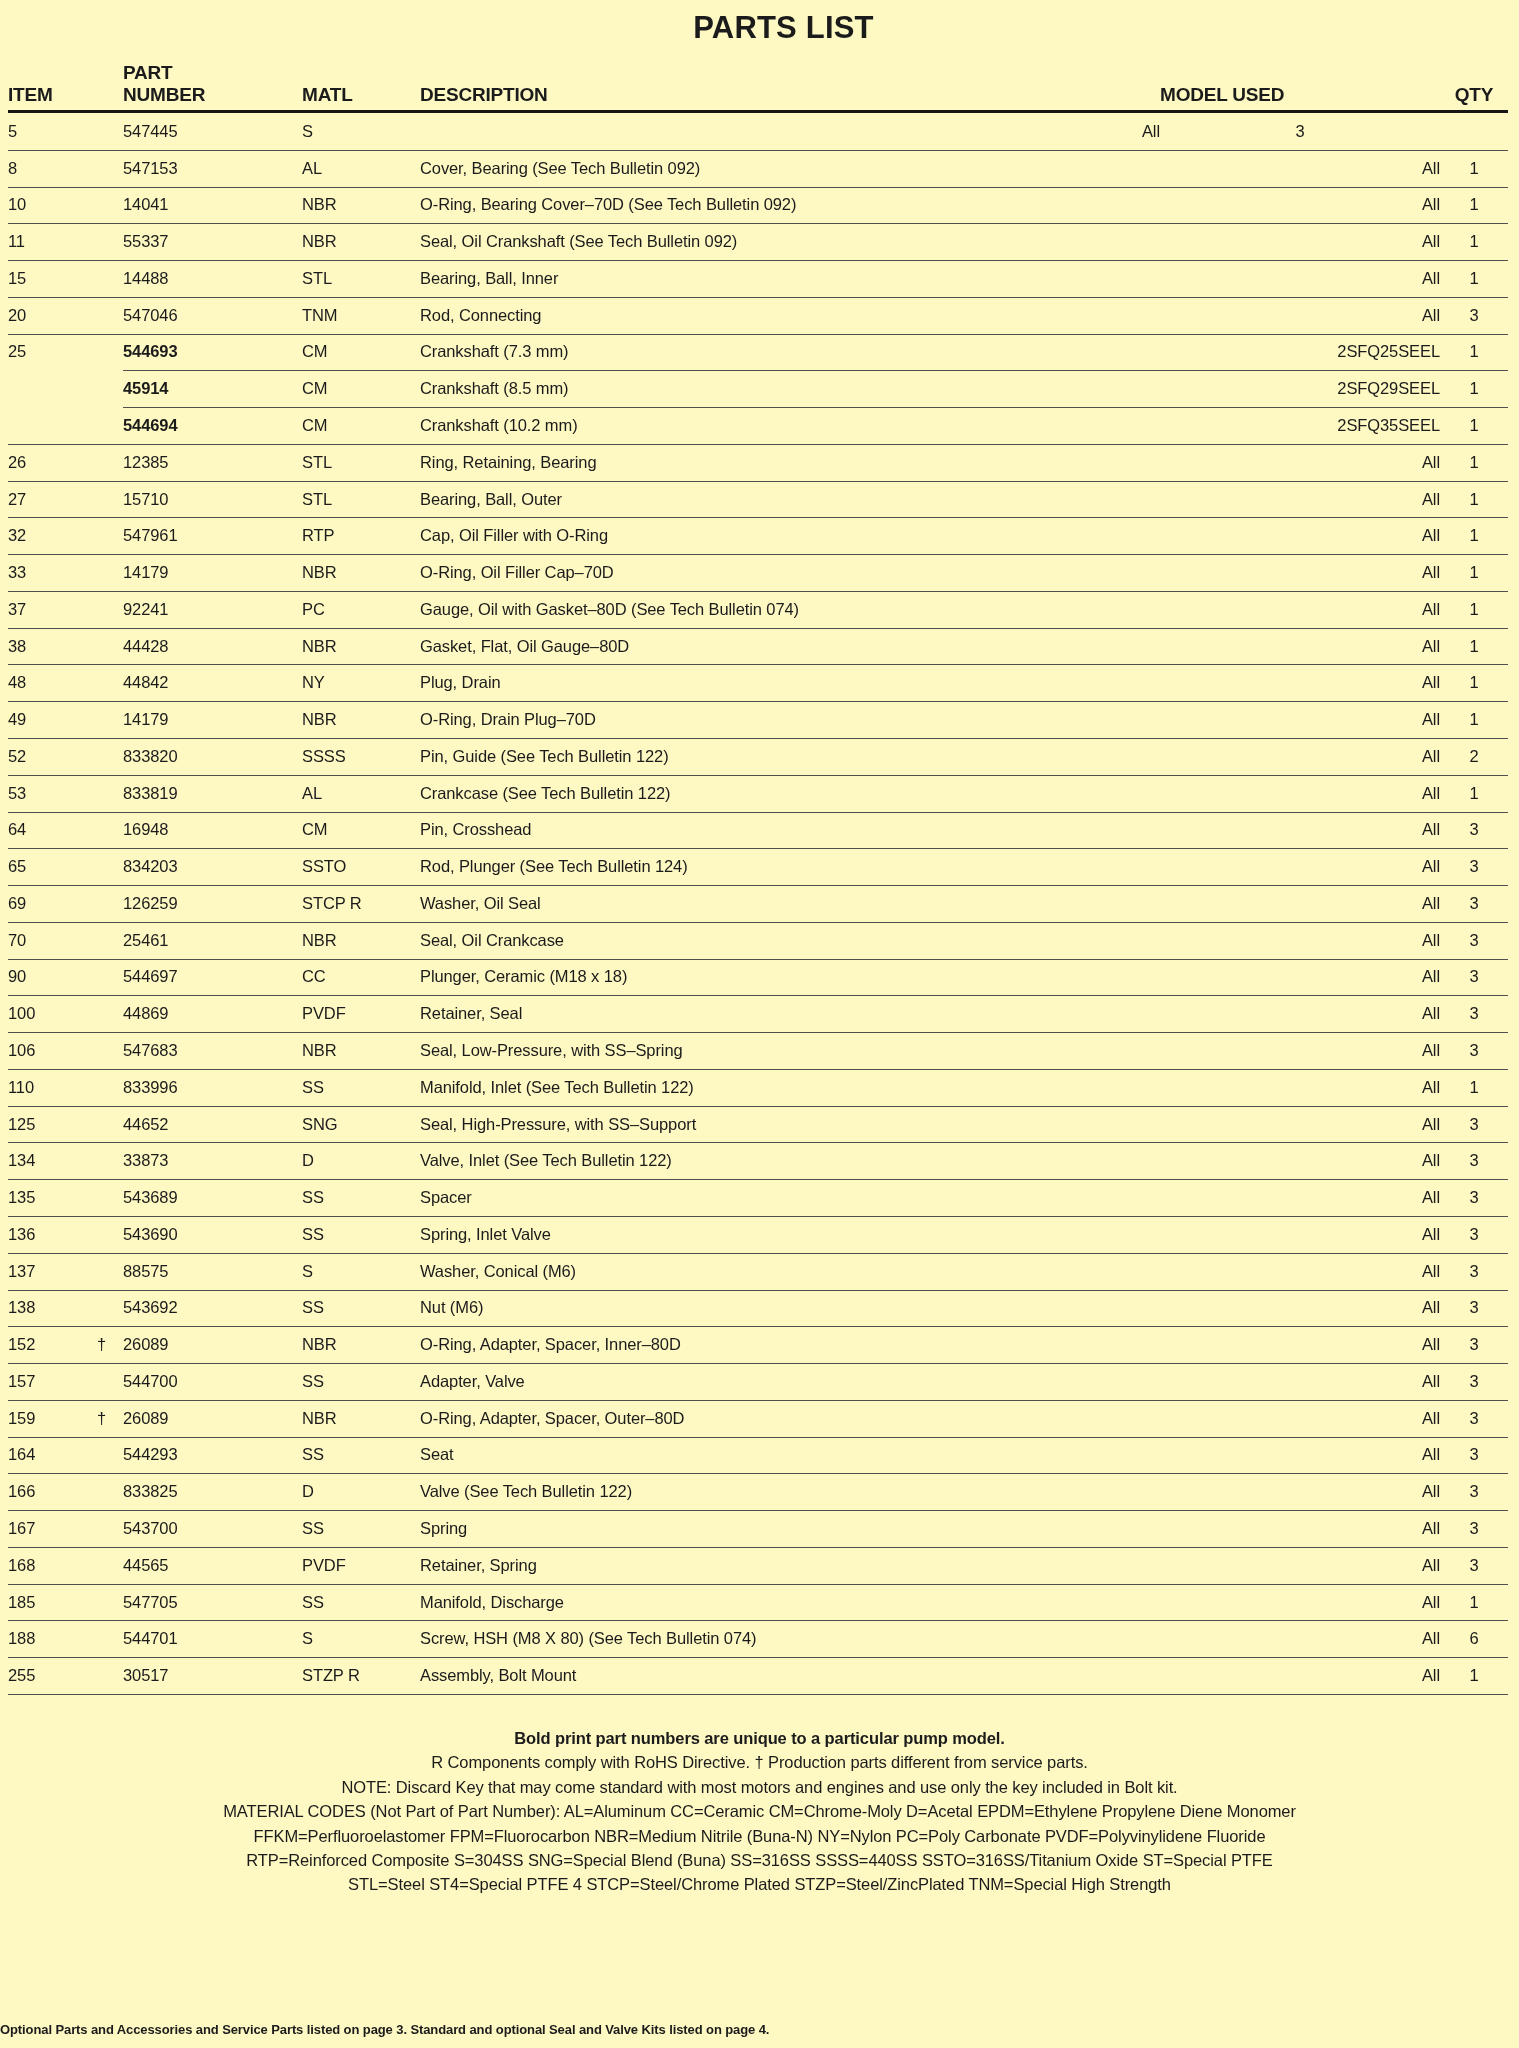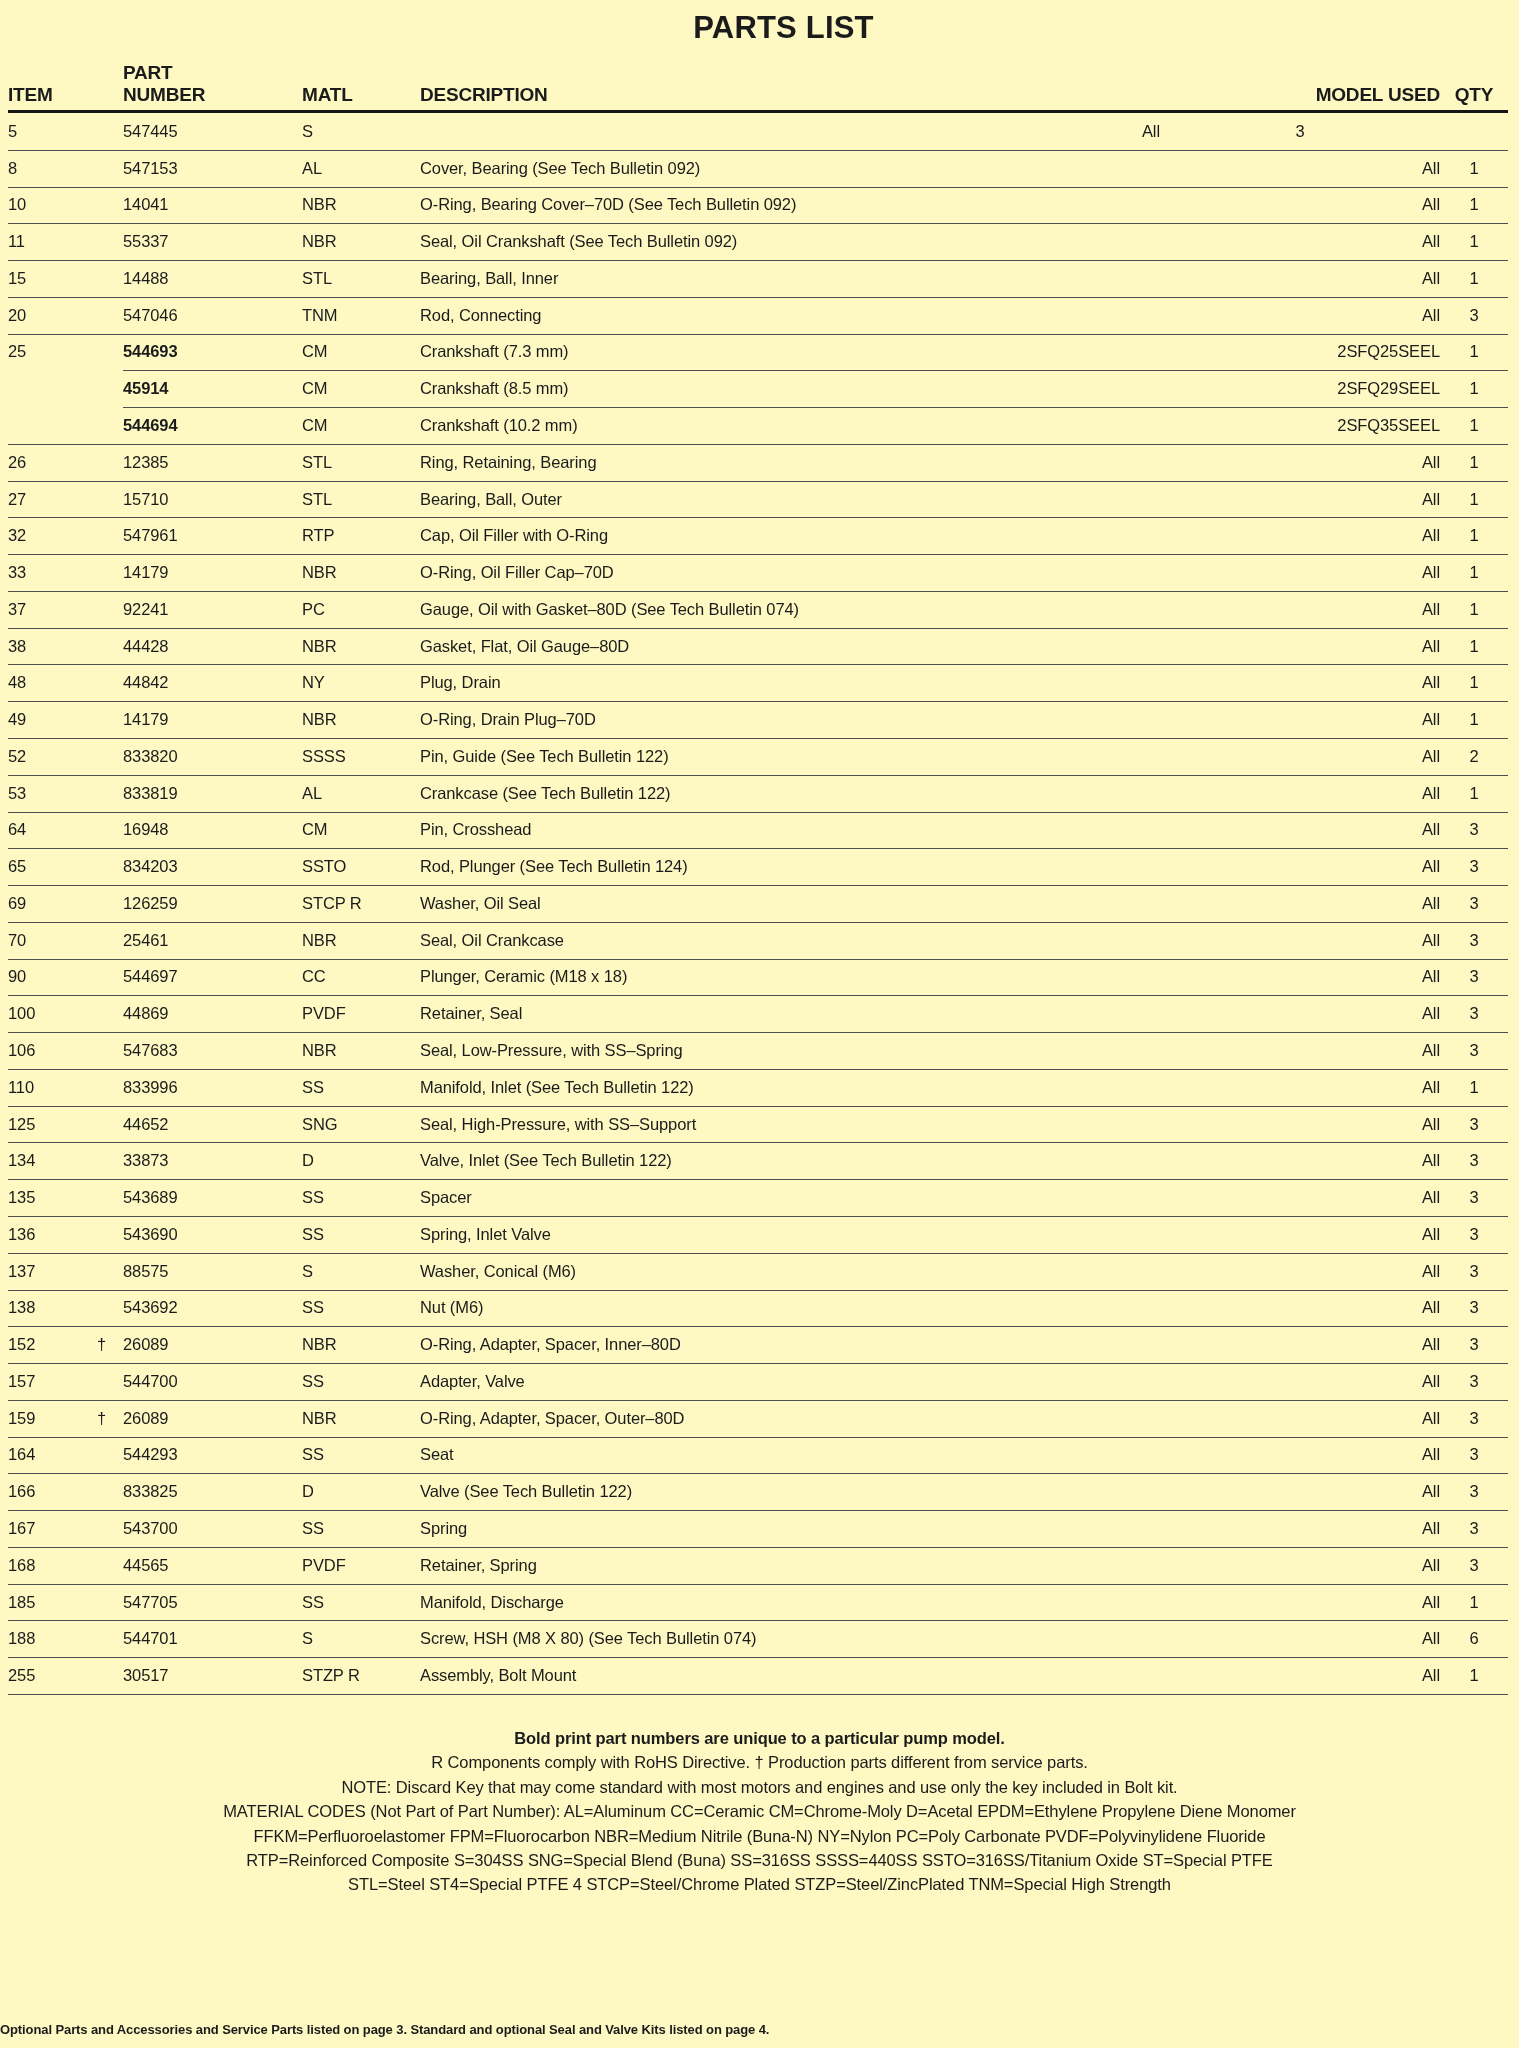--- a/index.html
+++ b/index.html
@@ -22,21 +22,21 @@
   .thead {
     display:grid;
     grid-template-columns:115px 179px 118px 1fr 280px 68px;
     align-items:end;
     min-height:64px;
     border-bottom:3px solid #161616;
     padding-bottom:4px;
     font-weight:bold; font-size:19px; line-height:22px;
     letter-spacing:-0.2px;
   }
-  .thead .h-model { text-align:right; }
+  .thead .h-model { text-align:left; }
   .thead .h-qty { text-align:center;margin-top:36px; }
   .row {
     position:relative;
     display:grid;
     grid-template-columns:115px 179px 118px 1fr 280px 68px;
     height:36.77px;
     align-items:center;
     font-size:16.5px;
     letter-spacing:-0.1px;
   }

